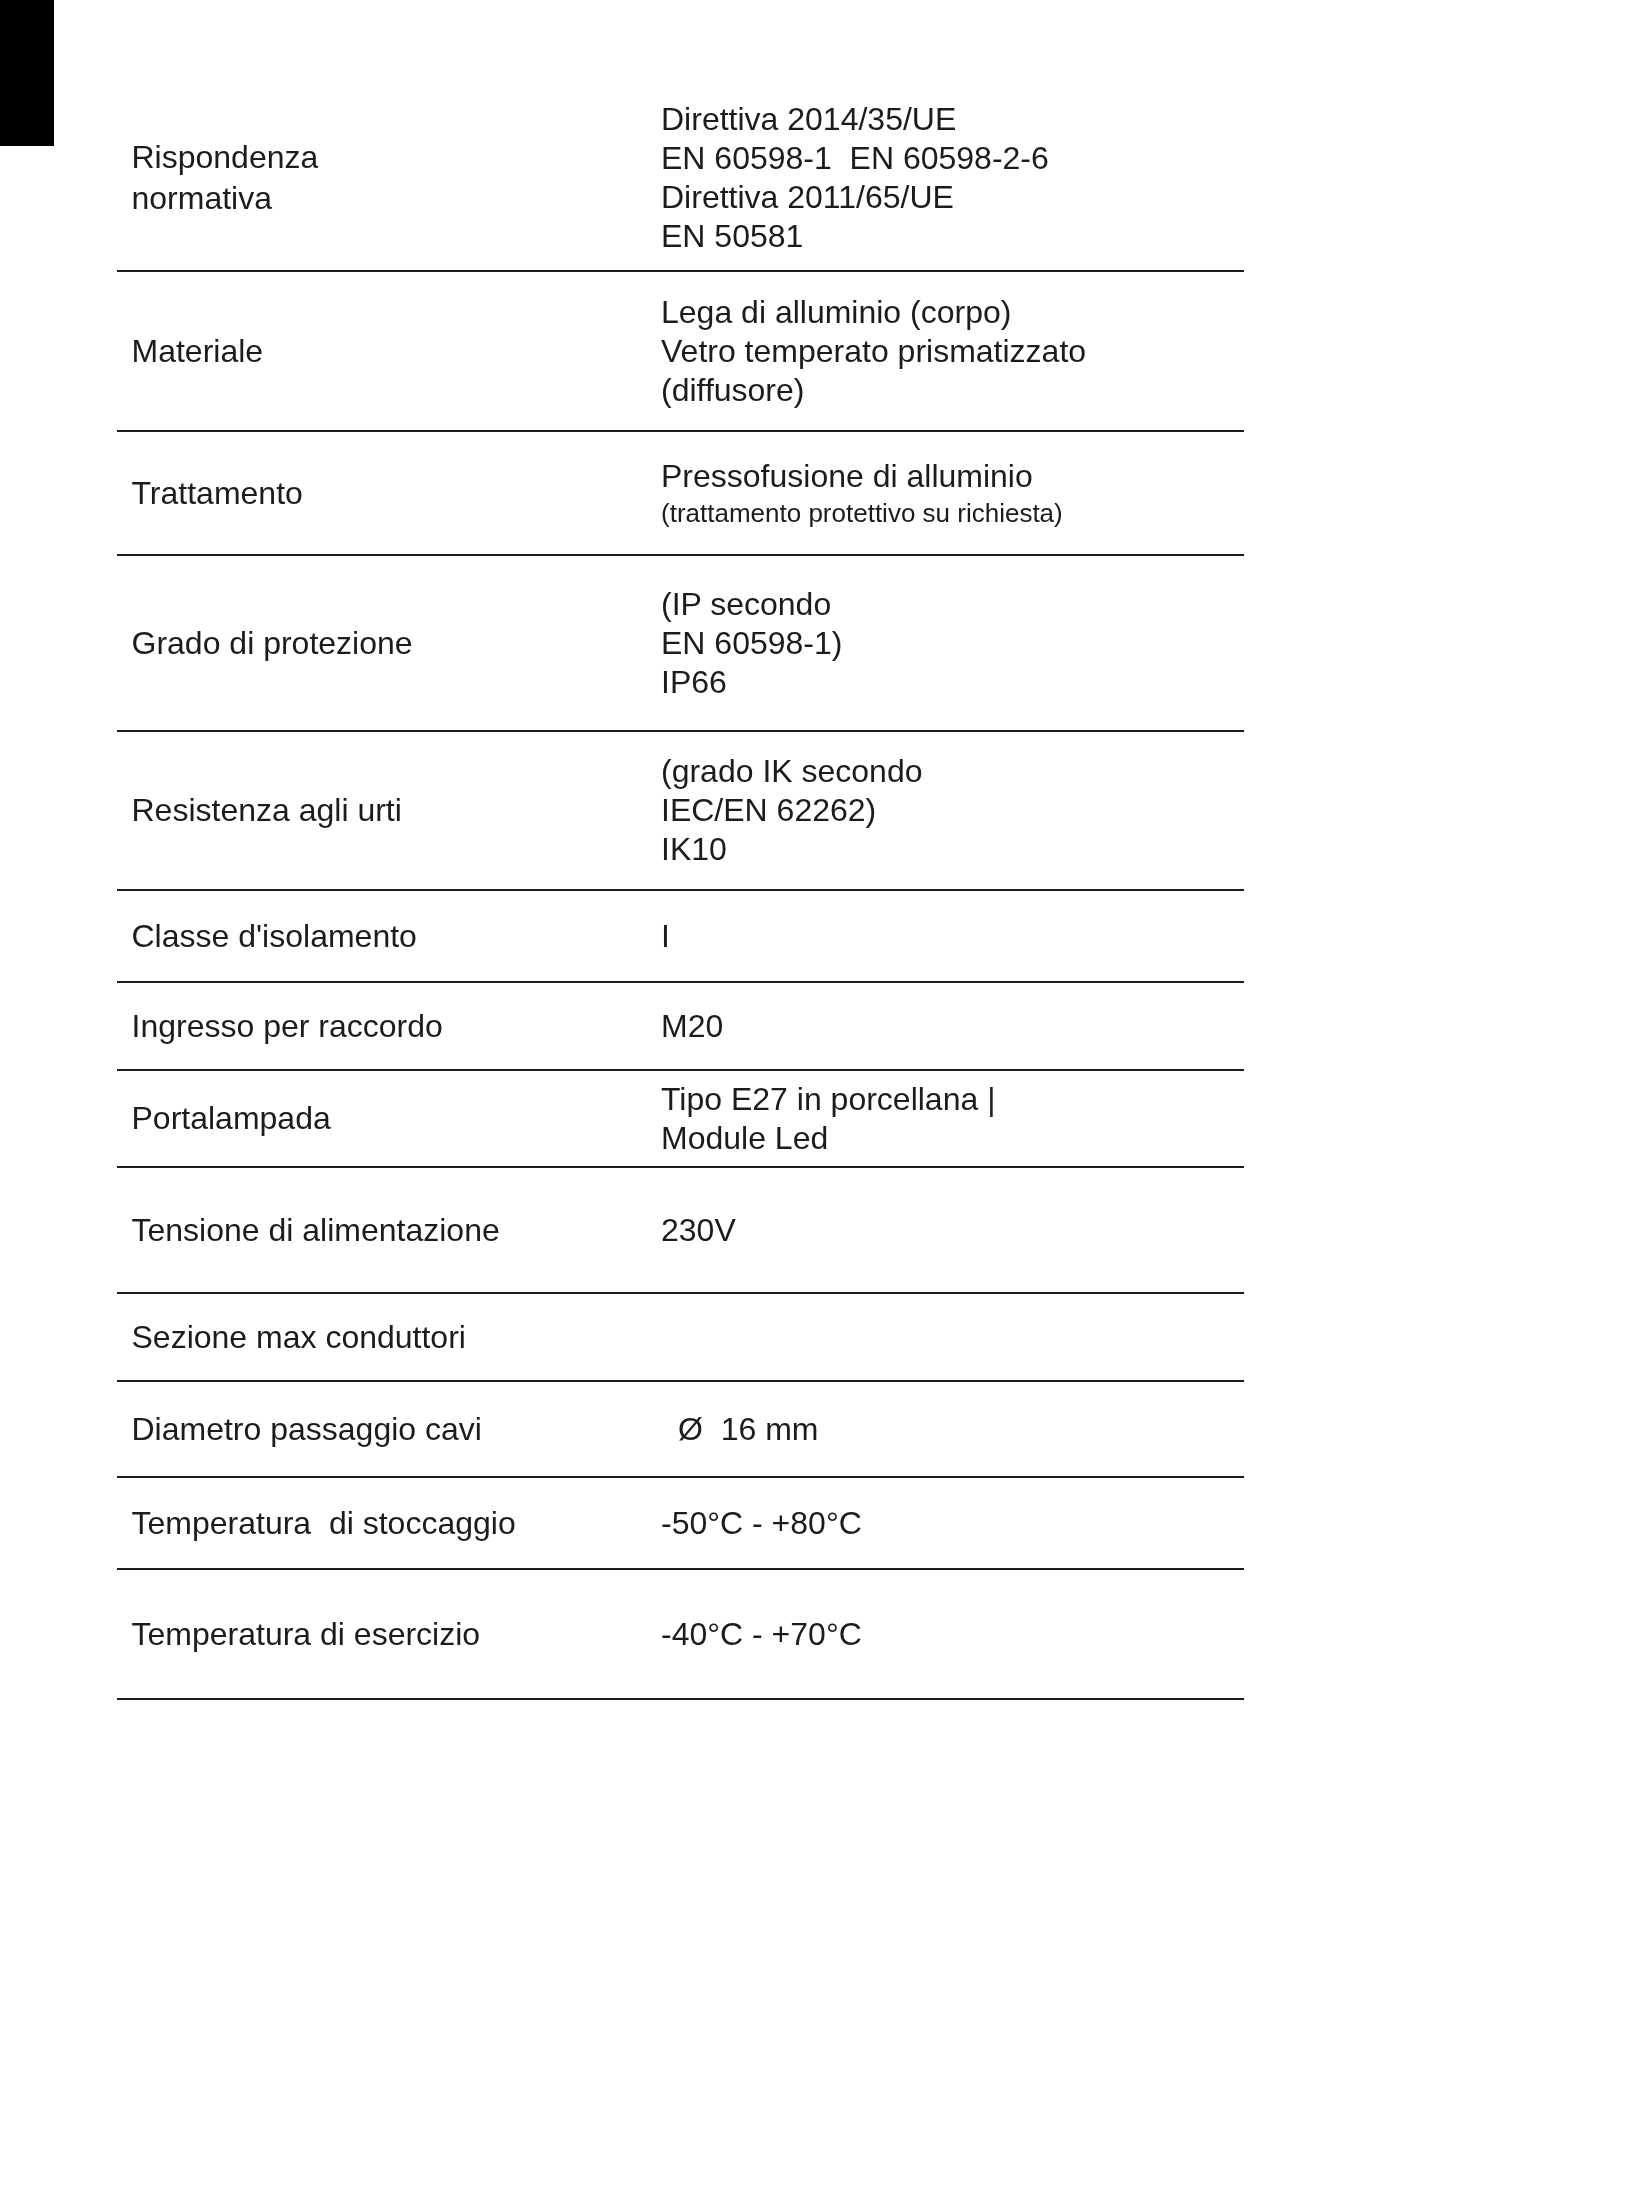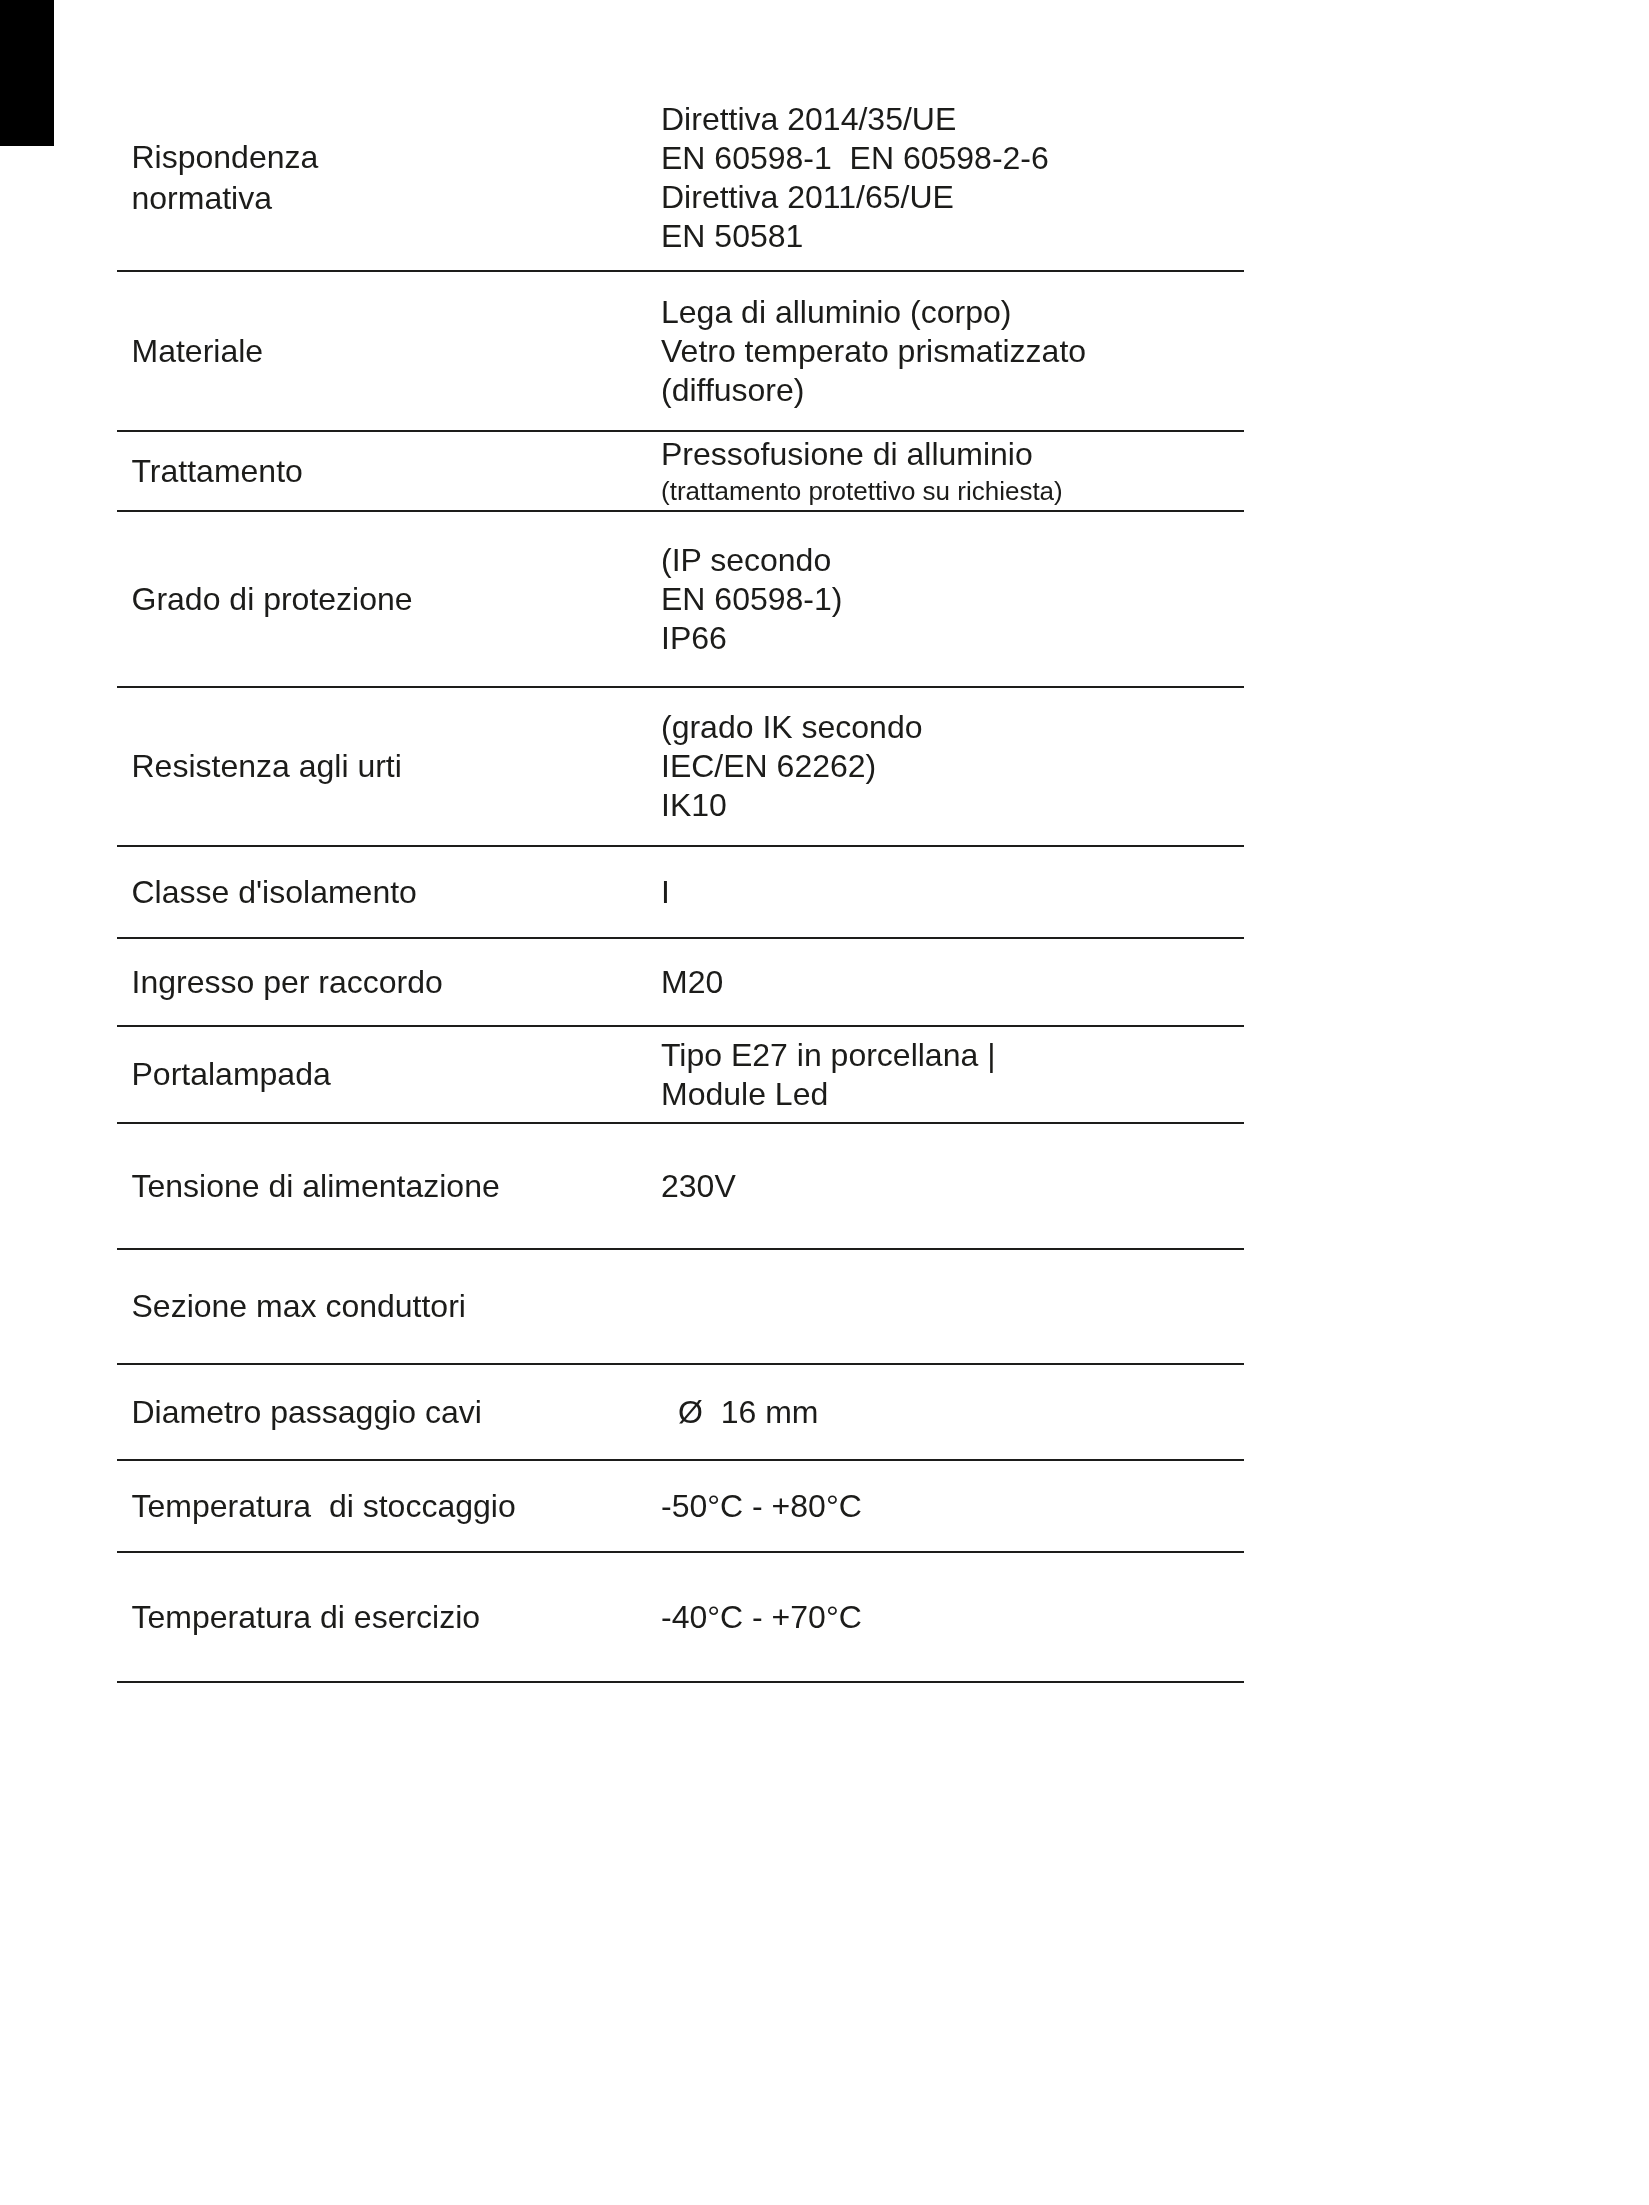--- a/index.html
+++ b/index.html
@@ -79,21 +79,21 @@
         </div>
       </div>
       <div class="spec-row" style="height: 160px;">
         <div class="label-cell">Materiale</div>
         <div class="value-cell">
           <div class="value-line">Lega di alluminio (corpo)</div>
           <div class="value-line">Vetro temperato prismatizzato</div>
           <div class="value-line">(diffusore)</div>
         </div>
       </div>
-      <div class="spec-row" style="height: 80px;">
+      <div class="spec-row" style="height: 124px;">
         <div class="label-cell">Trattamento</div>
         <div class="value-cell">
           <div class="value-line">Pressofusione di alluminio</div>
           <div class="value-line small">(trattamento protettivo su richiesta)</div>
         </div>
       </div>
       <div class="spec-row" style="height: 176px;">
         <div class="label-cell">Grado di protezione</div>
         <div class="value-cell">
           <div class="value-line">(IP secondo</div>
@@ -127,21 +127,21 @@
           <div class="value-line">Tipo E27 in porcellana |</div>
           <div class="value-line">Module Led</div>
         </div>
       </div>
       <div class="spec-row" style="height: 126px;">
         <div class="label-cell">Tensione di alimentazione</div>
         <div class="value-cell">
           <div class="value-line">230V</div>
         </div>
       </div>
-      <div class="spec-row" style="height: 115px;">
+      <div class="spec-row" style="height: 88px;">
         <div class="label-cell">Sezione max conduttori</div>
       </div>
       <div class="spec-row" style="height: 96px; gap: 17px;">
         <div class="label-cell">Diametro passaggio cavi</div>
         <div class="value-cell">
           <div class="value-line">Ø  16 mm</div>
         </div>
       </div>
       <div class="spec-row" style="height: 92px;">
         <div class="label-cell">Temperatura  di stoccaggio</div>

